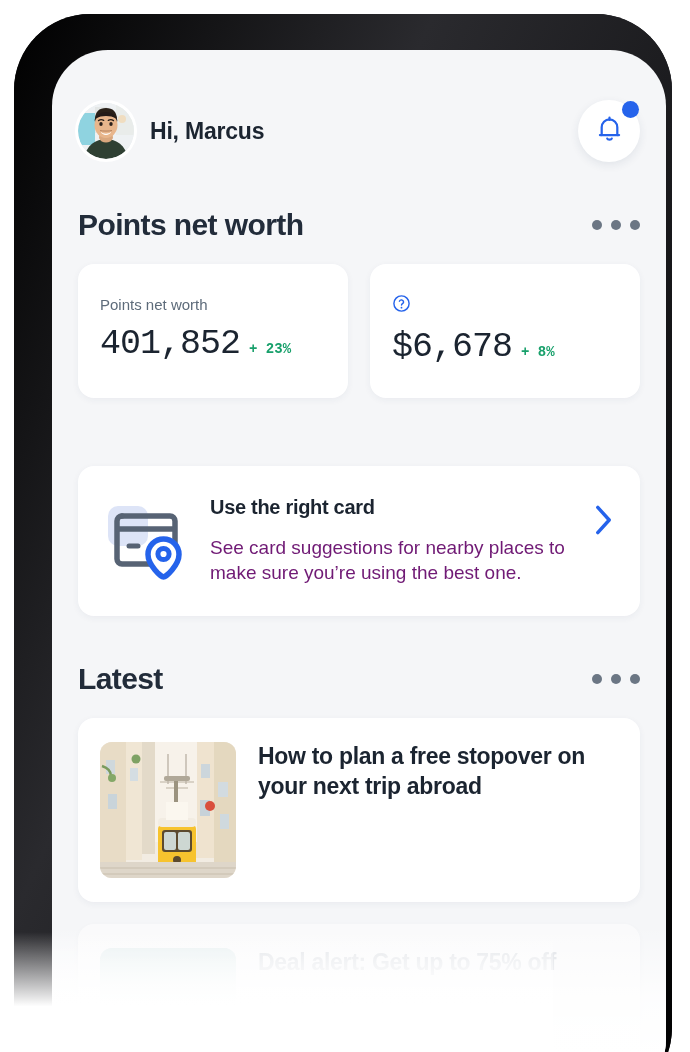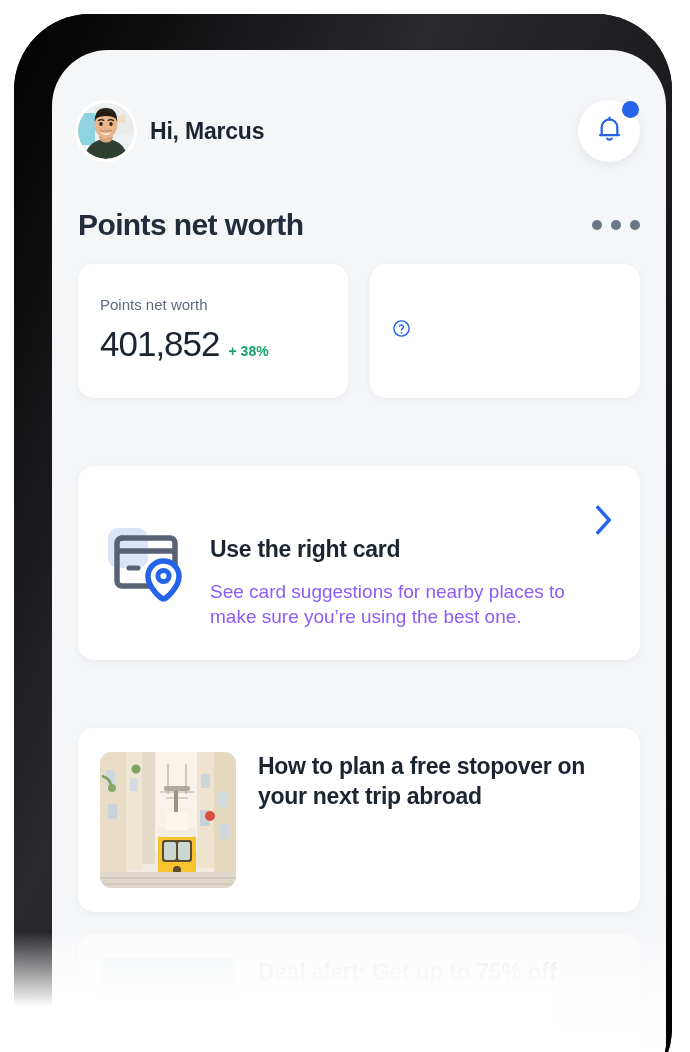--- a/index.html
+++ b/index.html
@@ -74,37 +74,37 @@
     flex:1; background:#fff; border-radius:16px;
     padding:22px 22px 24px;
     box-shadow:0 2px 7px rgba(30,50,90,.055);
     min-height:134px;
     display:flex; flex-direction:column; justify-content:center;
   }
   .stat-label {
     font-size:15px; color:#5d6b7a; display:flex; align-items:center; gap:7px;
     white-space:nowrap;
   }
-  .stat-valrow { display:flex; align-items:baseline; gap:9px; margin-top:11px; }
+  .stat-valrow { display:flex; align-items:baseline; gap:9px; margin-top:11px;font-family:Liberation Mono, monospace; }
   .stat-value { font-size:35px; color:#1b2430; letter-spacing:-1px; }
   .stat-delta { font-size:14px; font-weight:bold; color:#18a06b; white-space:nowrap; }
 
   
   .promo {
     margin-top:22px;
     background:#fff; border-radius:16px;
     box-shadow:0 2px 7px rgba(30,50,90,.055);
     display:flex; align-items:center; gap:20px;
     padding:30px 22px 30px 26px;
     cursor:pointer;
   }
   .promo-icon { width:86px; height:86px; flex:none; position:relative; }
   .promo-text { flex:1; min-width:0; }
-  .promo-title { font-size:23px; font-weight:bold; color:#1b2430; letter-spacing:-0.3px;margin-top:40px; }
-  .promo-sub { font-size:19px; color:#8b5cf6; line-height:1.34; margin-top:16px; }
+  .promo-title { font-size:20px; font-weight:bold; color:#1b2430; letter-spacing:-0.3px; }
+  .promo-sub { font-size:19px; color:#701a75; line-height:1.34; margin-top:16px; }
   .promo-chev { flex:none; width:30px; display:flex; justify-content:center; align-self:flex-start; margin-top:8px; }
 
   
   .article {
     margin-top:22px;
     background:#fff; border-radius:16px;
     box-shadow:0 2px 7px rgba(30,50,90,.055);
     padding:24px 22px;
     display:flex; gap:22px;
     cursor:pointer;
@@ -204,33 +204,37 @@
               <i></i>
           </div>
         </div>
 
         <div class="stat-row">
 
           <div class="stat-card">
             <div class="stat-label">Points net worth</div>
             <div class="stat-valrow">
               <div class="stat-value">401,852</div>
-              <div class="stat-delta">+ 38%</div>
+              <div class="stat-delta">+ 23%</div>
             </div>
           </div>
 
           <div class="stat-card">
             <div class="stat-label">
               <span>
                 <svg width="19" height="19" viewBox="0 0 20 20" fill="none" stroke="#2563eb" stroke-width="1.5">
                   <circle cx="10" cy="10" r="8"></circle>
                   <path d="M7.8 7.6a2.3 2.3 0 0 1 4.4.8c0 1.6-2.2 1.9-2.2 3.2" stroke-linecap="round"></path>
                   <circle cx="10" cy="14.4" r="0.95" fill="#2563eb" stroke="none"></circle>
                 </svg>
               </span>
+            </div>
+            <div class="stat-valrow">
+              <div class="stat-value">$6,678</div>
+              <div class="stat-delta">+ 8%</div>
             </div>
           </div>
 
         </div>
 
         <div class="sp-xl"></div>
 
 
         <div class="promo">
           <div class="promo-icon">
@@ -250,20 +254,28 @@
           </div>
           <div class="promo-chev">
             <svg width="19" height="32" viewBox="0 0 16 28" fill="none" stroke="#2563eb" stroke-width="3" stroke-linecap="round" stroke-linejoin="round">
               <path d="M3 3l10 11L3 25"></path>
             </svg>
           </div>
         </div>
 
         <div class="sp-xl"></div>
 
+        <div class="section-head">
+          <div class="section-title">Latest</div>
+          <div class="dots">
+            <i></i>
+              <i></i>
+              <i></i>
+          </div>
+        </div>
 
         <div class="article">
           <div class="thumb">
             <svg viewBox="0 0 136 136" aria-hidden="true">
               <rect width="136" height="136" fill="#f2ece2"></rect>
               <rect x="0" y="0" width="26" height="122" fill="#e8dcc6"></rect>
               <rect x="26" y="0" width="16" height="118" fill="#f0e6d4"></rect>
               <rect x="42" y="0" width="13" height="112" fill="#e3dac9"></rect>
               <rect x="96" y="0" width="18" height="116" fill="#efe3cf"></rect>
               <rect x="114" y="0" width="22" height="120" fill="#e4d8bf"></rect>

